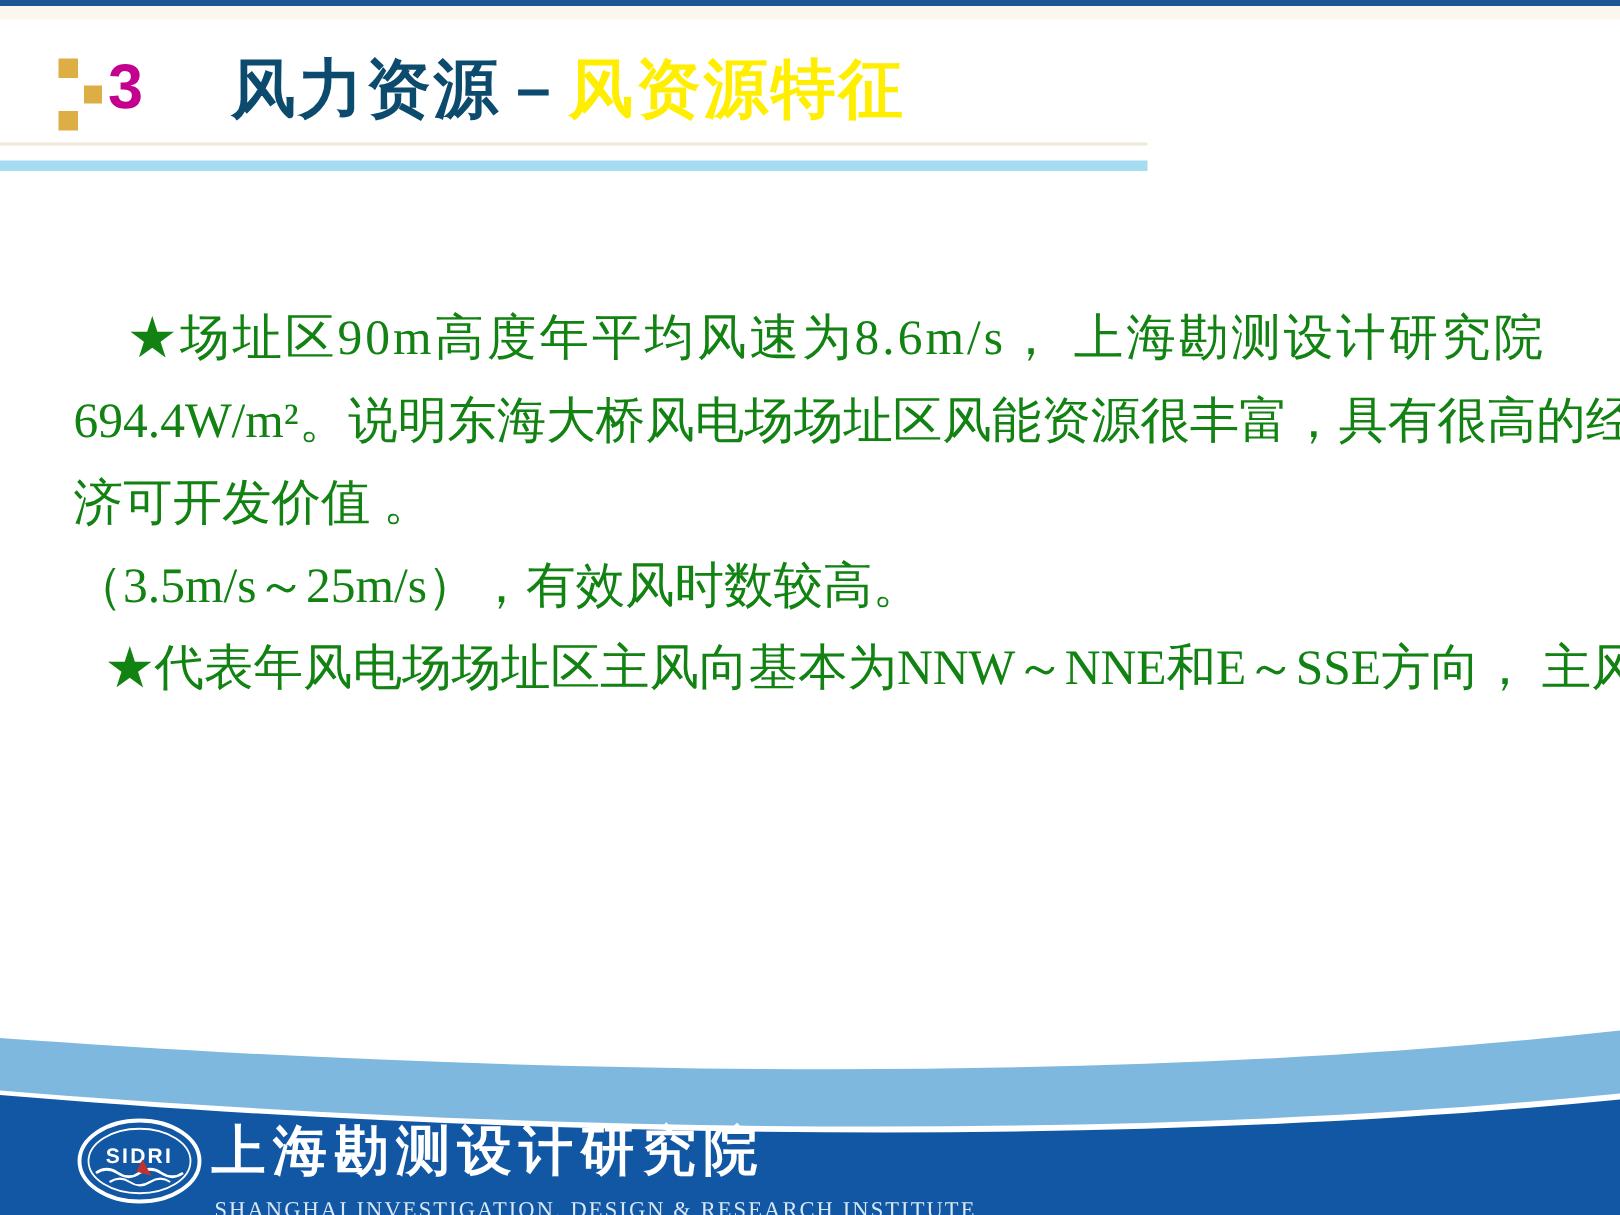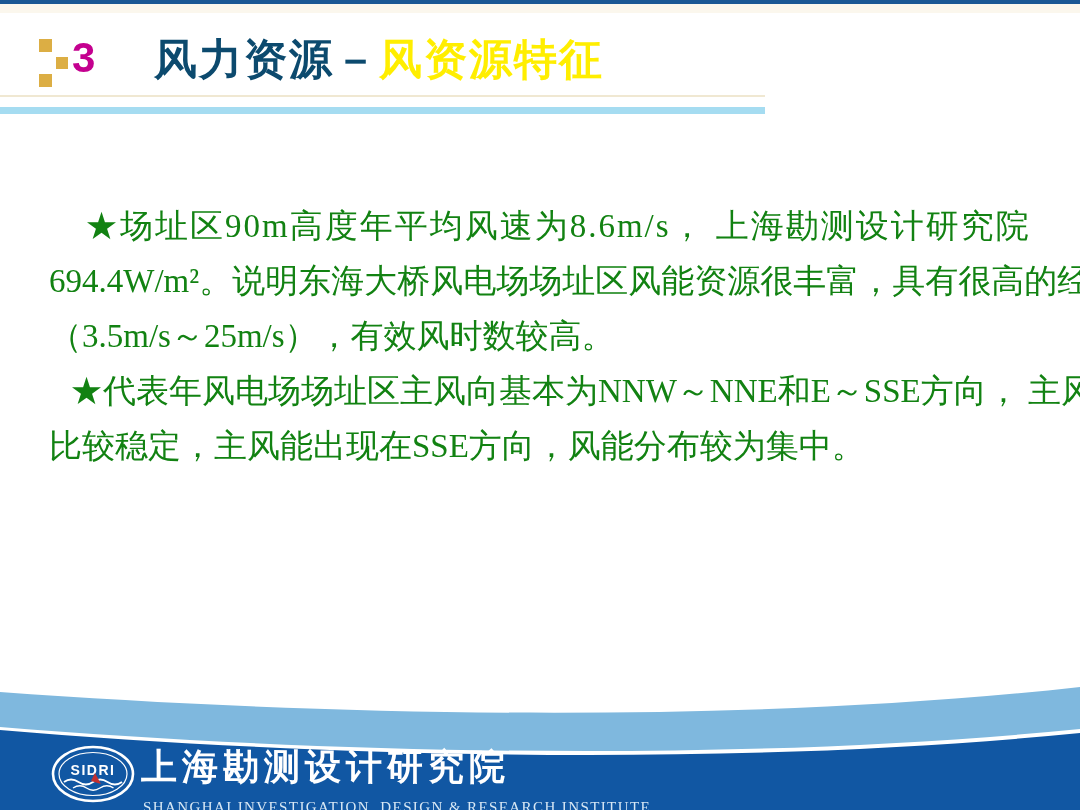--- a/index.html
+++ b/index.html
@@ -63,23 +63,23 @@
 
   <div class="hnum">3</div>
   <div class="htitle"><span class="t-main">风力资源</span><span class="t-main">－</span><span class="t-sub">风资源特征</span></div>
 
   <div class="creamline"></div>
   <div class="underline"></div>
 
   <div class="bodytext">
     <div class="line ind36 ls2">★场址区90m高度年平均风速为8.6m/s， 上海勘测设计研究院</div>
     <div class="line">694.4W/m²。说明东海大桥风电场场址区风能资源很丰富，具有很高的经</div>
+    <div class="line">济可开发价值 。</div>
     <div class="line">（3.5m/s～25m/s），有效风时数较高。</div>
     <div class="line ind21">★代表年风电场场址区主风向基本为NNW～NNE和E～SSE方向， 主风向</div>
-    <div class="line">比较稳定，主风能出现在SSE方向，风能分布较为集中。</div>
   </div>
 
   <svg class="wave" viewBox="0 0 1080 125" preserveAspectRatio="none">
     <path fill="#7fb8de" d="M0,7 C330,31 740,40 1080,2 L1080,125 L0,125 Z"></path>
     <path fill="#ffffff" d="M0,42 C330,69 740,78 1080,44 L1080,125 L0,125 Z"></path>
     <path fill="#1157a3" d="M0,45 C330,73 740,82 1080,48 L1080,125 L0,125 Z"></path>
 
     <g>
       <ellipse cx="93" cy="89" rx="40" ry="27" fill="none" stroke="#ffffff" stroke-width="2.6"></ellipse>
       <ellipse cx="93" cy="89" rx="34" ry="21.5" fill="none" stroke="#ffffff" stroke-width="1.2"></ellipse>

